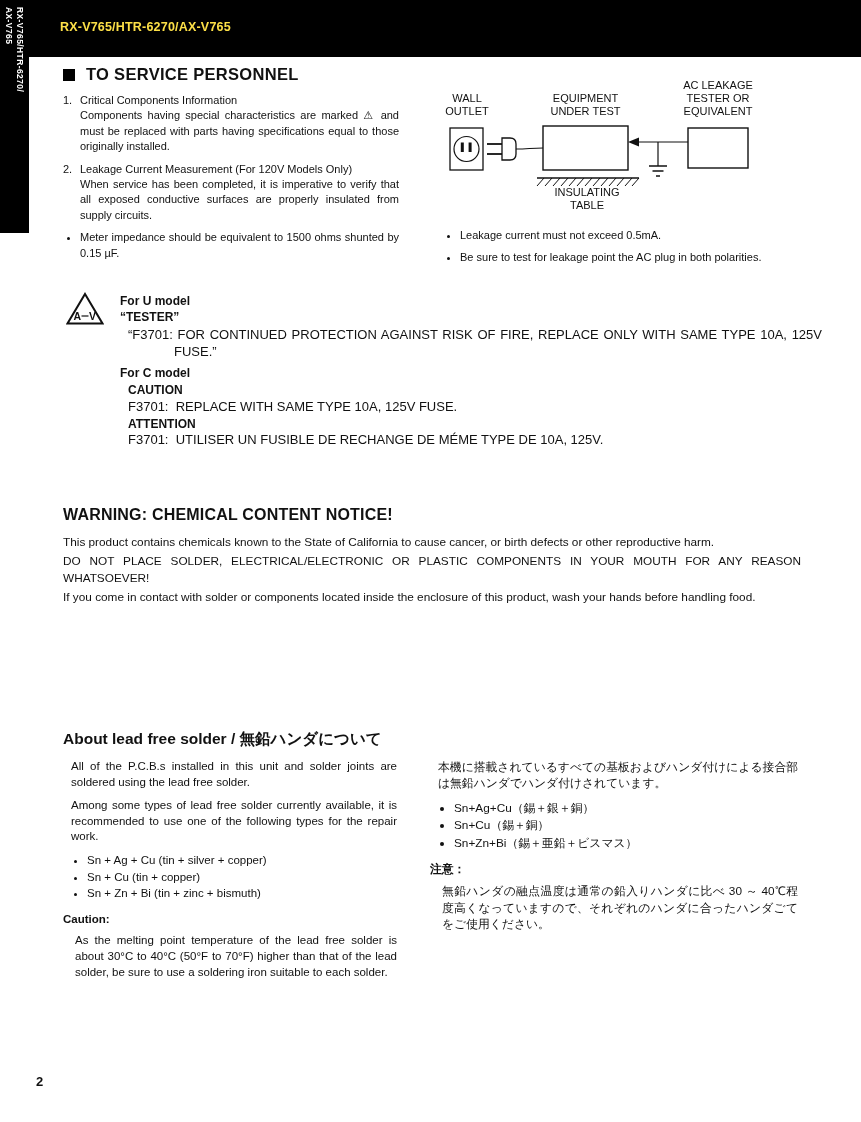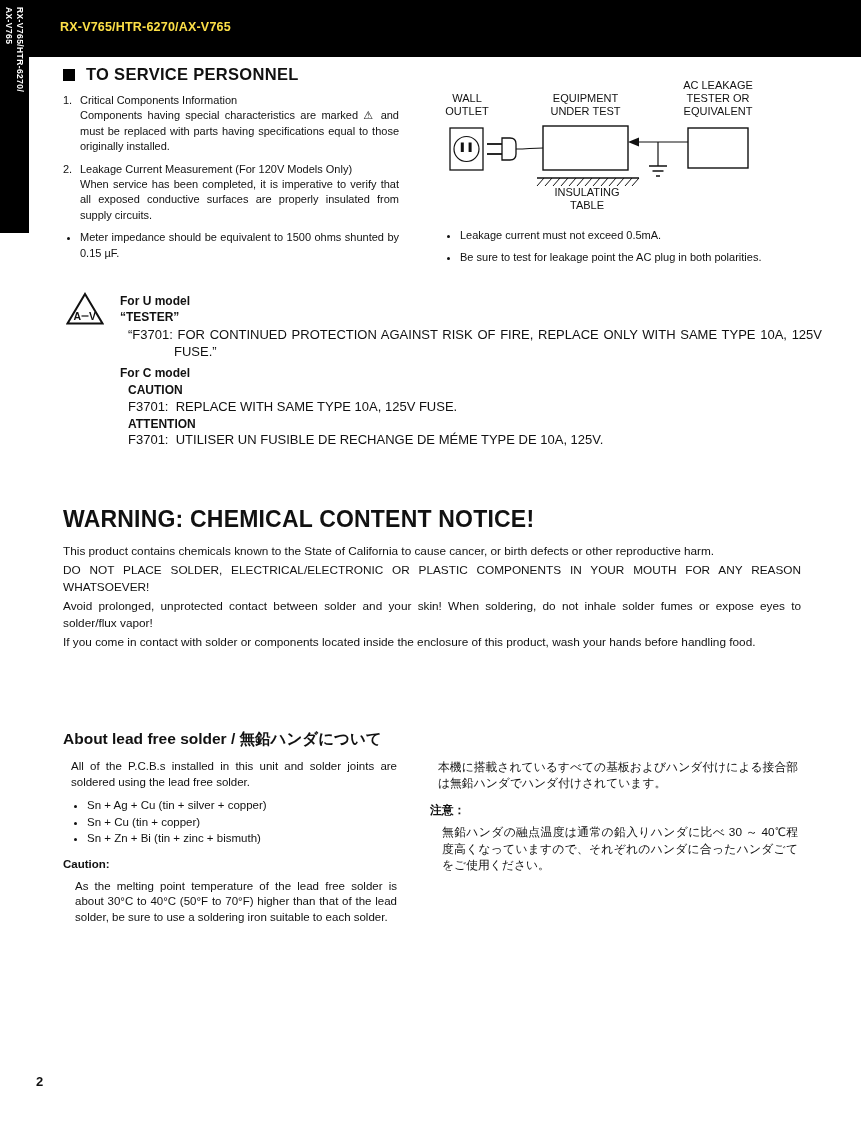--- a/index.html
+++ b/index.html
@@ -41,21 +41,21 @@
   .u-text{position:absolute;left:65px;top:38px;width:648px;font-size:13px;line-height:16.5px;
         text-align:justify;padding-left:46px;text-indent:-46px;}
   .c-model{position:absolute;left:57px;top:77px;font-weight:bold;}
   .c-caution{position:absolute;left:65px;top:94px;font-weight:bold;}
   .c-caution-text{position:absolute;left:65px;top:110px;font-size:13px;}
   .c-attention{position:absolute;left:65px;top:128px;font-weight:bold;}
   .c-attention-text{position:absolute;left:65px;top:143px;font-size:13px;}
 
   
   .warning{position:absolute;left:63px;top:506px;width:738px;}
-  .warning-title{font-size:23px;font-weight:bold;margin-bottom:10px;letter-spacing:.2px;}
+  .warning-title{font-size:16px;font-weight:bold;margin-bottom:10px;letter-spacing:.2px;}
   .warning p{margin:0 0 3px 0;font-size:11.8px;line-height:16.4px;text-align:justify;}
 
   
   .solder{position:absolute;left:63px;top:729px;width:738px;height:270px;}
   .solder-title{font-size:15.5px;font-weight:bold;}
   .col-en{position:absolute;left:0;top:30px;width:334px;font-size:11.5px;line-height:15.6px;}
   .col-jp{position:absolute;left:367px;top:30px;width:368px;font-size:11.8px;line-height:16.4px;}
   .col-en p,.col-jp p{margin:0 0 8px 8px;text-align:justify;}
   .type-list{list-style:disc outside;margin:2px 0 10px 0;padding-left:24px;}
   .type-list li{margin-bottom:1px;}
@@ -183,40 +183,45 @@
     <div class="c-caution">CAUTION</div>
     <div class="c-caution-text">F3701:&nbsp; REPLACE WITH SAME TYPE 10A, 125V FUSE.</div>
     <div class="c-attention">ATTENTION</div>
     <div class="c-attention-text">F3701:&nbsp; UTILISER UN FUSIBLE DE RECHANGE DE MÉME TYPE DE 10A, 125V.</div>
   </div>
 
   <div class="warning">
     <div class="warning-title">WARNING: CHEMICAL CONTENT NOTICE!</div>
     <p>This product contains chemicals known to the State of California to cause cancer, or birth defects or other reproductive harm.</p>
     <p>DO NOT PLACE SOLDER, ELECTRICAL/ELECTRONIC OR PLASTIC COMPONENTS IN YOUR MOUTH FOR ANY REASON WHATSOEVER!</p>
-    <p>Avoid prolonged, unprotected contact between solder and your skin! When soldering, do not inhale solder fumes or expose eyes to solder/flux vapor!</p>
     <p>If you come in contact with solder or components located inside the enclosure of this product, wash your hands before handling food.</p>
   </div>
 
   <div class="solder">
     <div class="solder-title">About lead free solder / 無鉛ハンダについて</div>
 
     <div class="col-en">
       <p>All of the P.C.B.s installed in this unit and solder joints are soldered using the lead free solder.</p>
+      <p>Among some types of lead free solder currently available, it is recommended to use one of the following types for the repair work.</p>
       <ul class="type-list">
         <li>Sn + Ag + Cu (tin + silver + copper)</li>
         <li>Sn + Cu (tin + copper)</li>
         <li>Sn + Zn + Bi (tin + zinc + bismuth)</li>
       </ul>
       <div class="caution-label">Caution:</div>
       <div class="caution-text">As the melting point temperature of the lead free solder is about 30°C to 40°C (50°F to 70°F) higher than that of the lead solder, be sure to use a soldering iron suitable to each solder.</div>
     </div>
 
     <div class="col-jp">
       <p>本機に搭載されているすべての基板およびハンダ付けによる接合部は無鉛ハンダでハンダ付けされています。</p>
+      <ul class="type-list">
+        <li>Sn+Ag+Cu（錫＋銀＋銅）</li>
+        <li>Sn+Cu（錫＋銅）</li>
+        <li>Sn+Zn+Bi（錫＋亜鉛＋ビスマス）</li>
+      </ul>
       <div class="caution-label">注意：</div>
       <div class="caution-text">無鉛ハンダの融点温度は通常の鉛入りハンダに比べ 30 ～ 40℃程度高くなっていますので、それぞれのハンダに合ったハンダごてをご使用ください。</div>
     </div>
   </div>
 
   <div class="pagenum">2</div>
 
 </div>
 
 </body></html>

